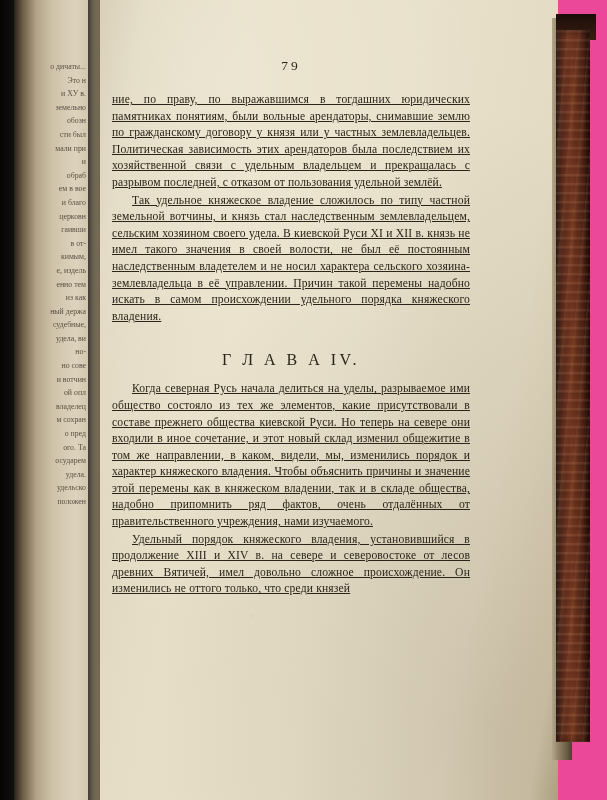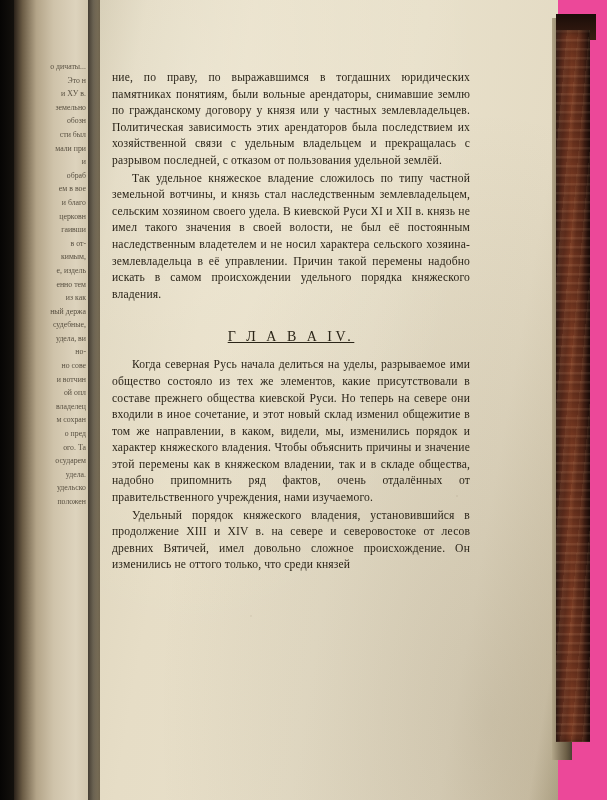--- a/index.html
+++ b/index.html
@@ -122,31 +122,31 @@
     color: #2c2619;
   }
   .para {
     font-size: 11.6px;
     line-height: 16.6px;
     text-align: justify;
     text-indent: 20px;
     margin: 12px 0 0 0;
     color: #2a2419;
     letter-spacing: 0.15px;
+    text-decoration: underline;
   }
   .para.noindent { text-indent: 0; }
   .para + .para { margin-top: 1px; }
   .chapter-title {
     text-align: center;
-    font-size: 14px;
+    font-size: 16px;
     letter-spacing: 3.5px;
     margin-top: 26px;
     margin-bottom: 12px;
     color: #2b2518;
-    text-decoration: underline;
   }
   .chapter-sub {
     text-align: center;
     font-size: 11.2px;
     line-height: 17px;
     margin-bottom: 18px;
     color: #2a2418;
     letter-spacing: 0.3px;
   }
   
@@ -210,20 +210,21 @@
     <div class="speckle"></div>
   </div>
 
   <div class="fore-edge"></div>
   <div class="cover-top-dark"></div>
   <div class="cover">
     <div class="cover-marble"></div>
   </div>
 
   <div class="content">
+    <div class="page-number">79</div>
 
     <p class="para noindent">ние, по праву, по выражавшимся в тогдашних юридических памятниках понятиям, были вольные арендаторы, снимавшие землю по гражданскому договору у князя или у частных землевладельцев. Политическая зависимость этих арендаторов была последствием их хозяйственной связи с удельным владельцем и прекращалась с разрывом последней, с отказом от пользования удельной землёй.</p>
     <p class="para">Так удельное княжеское владение сложилось по типу частной земельной вотчины, и князь стал наследственным землевладельцем, сельским хозяином своего удела. В киевской Руси XI и XII в. князь не имел такого значения в своей волости, не был её постоянным наследственным владетелем и не носил характера сельского хозяина-землевладельца в её управлении. Причин такой перемены надобно искать в самом происхождении удельного порядка княжеского владения.</p>
 
     <div class="chapter-title">Г Л А В А   IV.</div>
 
     <p class="para">Когда северная Русь начала делиться на уделы, разрываемое ими общество состояло из тех же элементов, какие присутствовали в составе прежнего общества киевской Руси. Но теперь на севере они входили в иное сочетание, и этот новый склад изменил общежитие в том же направлении, в каком, видели, мы, изменились порядок и характер княжеского владения. Чтобы объяснить причины и значение этой перемены как в княжеском владении, так и в складе общества, надобно припомнить ряд фактов, очень отдалённых от правительственного учреждения, нами изучаемого.</p>
     <p class="para">Удельный порядок княжеского владения, установившийся в продолжение XIII и XIV в. на севере и северовостоке от лесов древних Вятичей, имел довольно сложное происхождение. Он изменились не оттого только, что среди князей</p>
   </div>
 </div>

